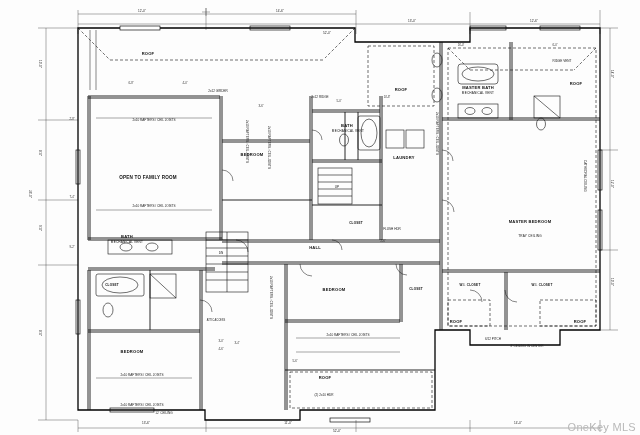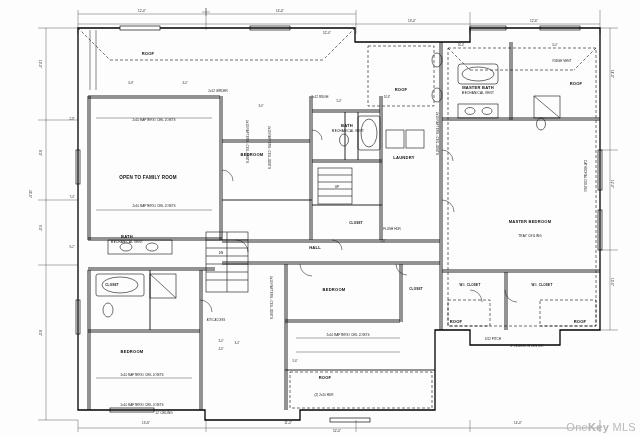--- a/index.html
+++ b/index.html
@@ -3,21 +3,21 @@
 <meta charset="utf-8">
 <style>
   html,body{margin:0;padding:0;background:#ffffff;}
   body{width:640px;height:435px;overflow:hidden;font-family:"Liberation Sans",sans-serif;}
   #sheet{position:relative;width:640px;height:435px;background:#fdfdfd;}
   .room{position:absolute;color:#111;font-weight:bold;text-align:center;line-height:1.15;letter-spacing:.2px;}
   .note{position:absolute;color:#222;text-align:center;line-height:1.1;}
   .dim{position:absolute;color:#222;text-align:center;white-space:nowrap;}
   .vtext{transform-origin:0 0;white-space:nowrap;}
   .wm{position:absolute;right:4px;bottom:2px;color:#b9b9b9;font-size:11px;letter-spacing:.3px;}
-  .wm b{font-weight:bold;color:#b3b3b3;}
+  .wm b{font-weight:normal;color:#b3b3b3;}
   .tiny{font-size:2.6px;}
   .tiny2{font-size:3.1px;}
   .lbl{font-size:4.1px;}
   .lbl2{font-size:4.6px;}
   svg.ov{position:absolute;left:0;top:0;width:640px;height:435px;}
 </style>
 </head>
 <body>
 
 <div id="sheet">

